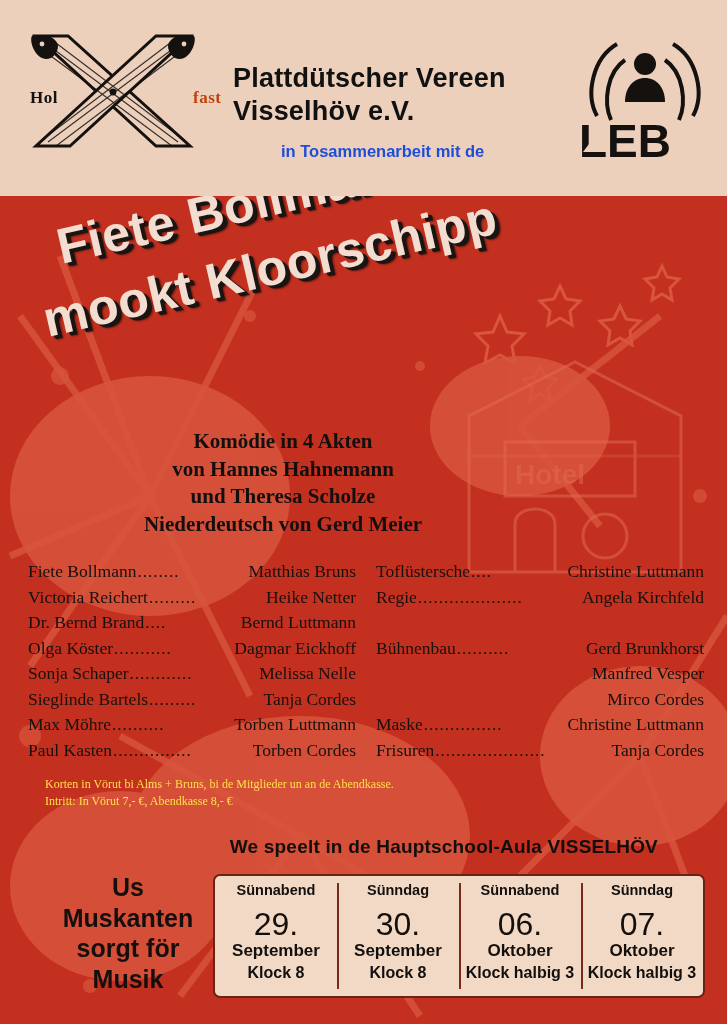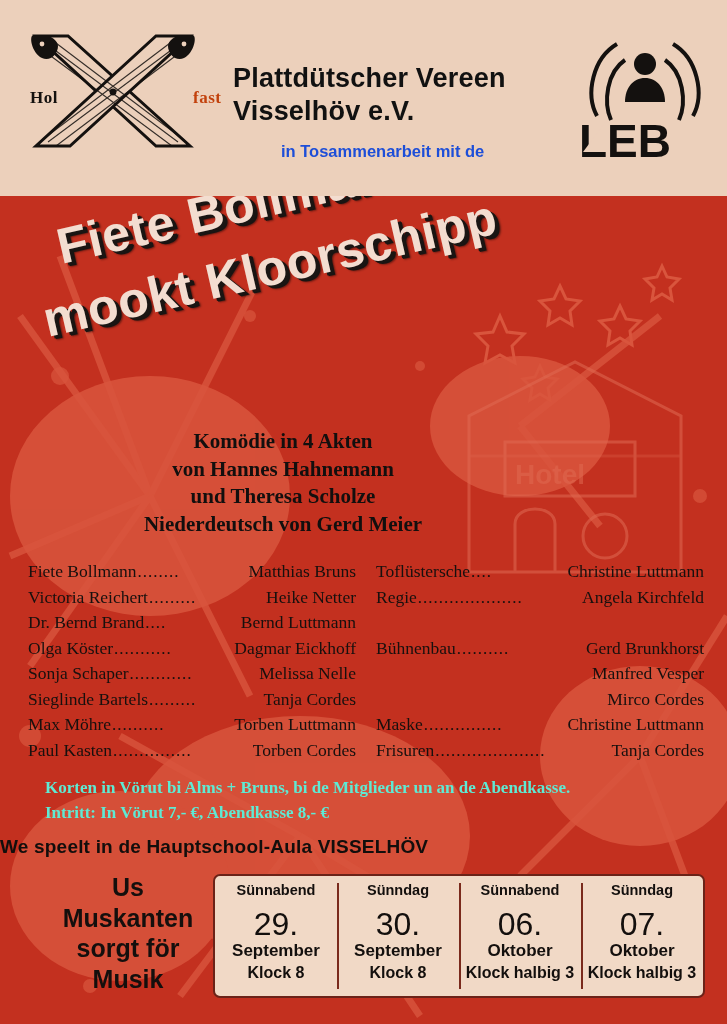--- a/index.html
+++ b/index.html
@@ -150,30 +150,30 @@
   }
   .cast-name { flex: 0 0 auto; }
   .cast-row.right-only { justify-content: flex-end; }
 
   
   .tickets {
     position: absolute;
     left: 45px; top: 580px;
     width: 660px;
     font-family: "Liberation Serif", serif;
-    font-weight: bold;
-    font-size: 17px;
+    font-weight: normal;
+    font-size: 12px;
     line-height: 1.45;
-    color: #5eead4;
+    color: #fde047;
   }
   .venue {
     position: absolute;
     left: 0; top: 640px;
     width: 658px;
-    text-align: left;
+    text-align: right;
     font-family: "Liberation Sans", sans-serif;
     font-weight: bold;
     font-size: 19px;
     color: #120e0c;
     letter-spacing: .2px;
   }
 
   
   .music {
     position: absolute;

